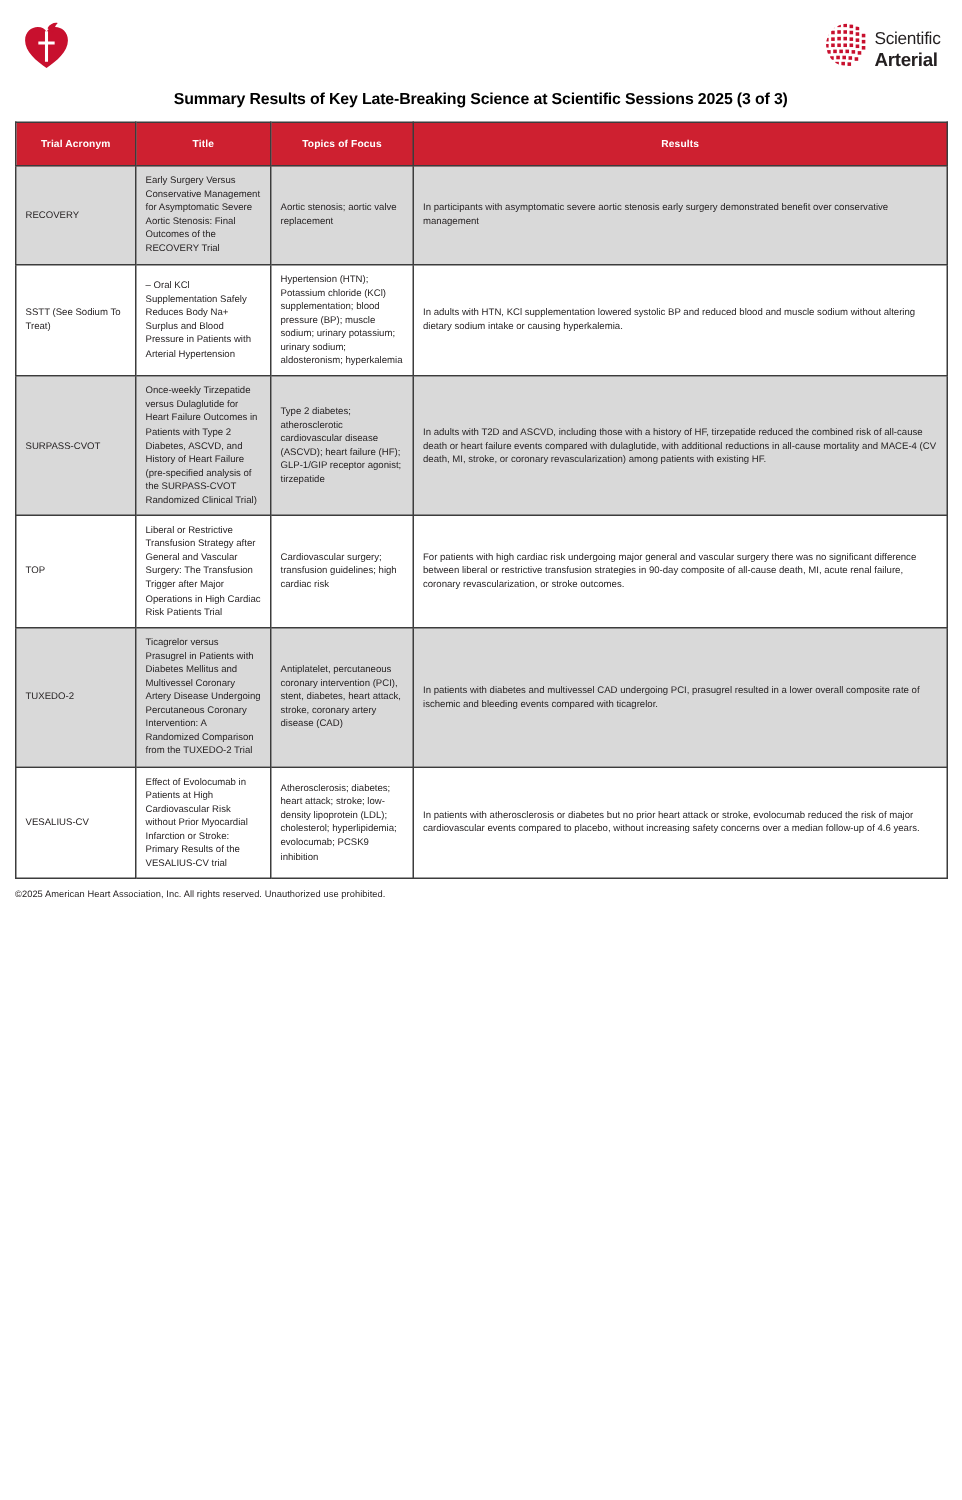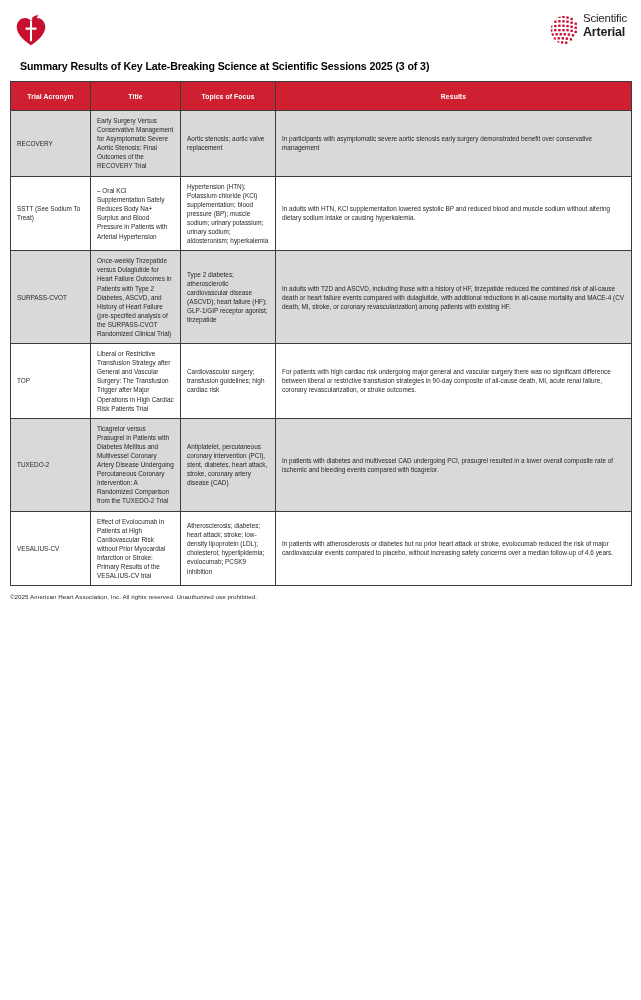--- a/index.html
+++ b/index.html
@@ -32,21 +32,21 @@
     left: 14px;
     top: 14px;
     width: 34px;
     height: 34px;
   }
   .ss-logo {
     position: absolute;
     right: 14px;
     top: 13px;
     display: flex;
-    align-items: flex-start;
+    align-items: flex-end;
     gap: 1px;
   }
   .ss-mark {
     width: 34px;
     height: 34px;
   }
   .ss-words {
     line-height: 1.0;
     padding-bottom: 1px;
   }
@@ -60,21 +60,21 @@
     font-size: 12.5px;
     font-weight: bold;
     letter-spacing: -0.2px;
     color: #231f20;
     display: block;
     margin-top: 1px;
   }
 
   
   .doc-title {
-    text-align: left;
+    text-align: center;
     font-size: 10.6px;
     font-weight: bold;
     color: #000000;
     letter-spacing: -0.1px;
     margin: 6px 0 9px 0;
     padding: 0 20px;
   }
 
   
   .table-wrap {

